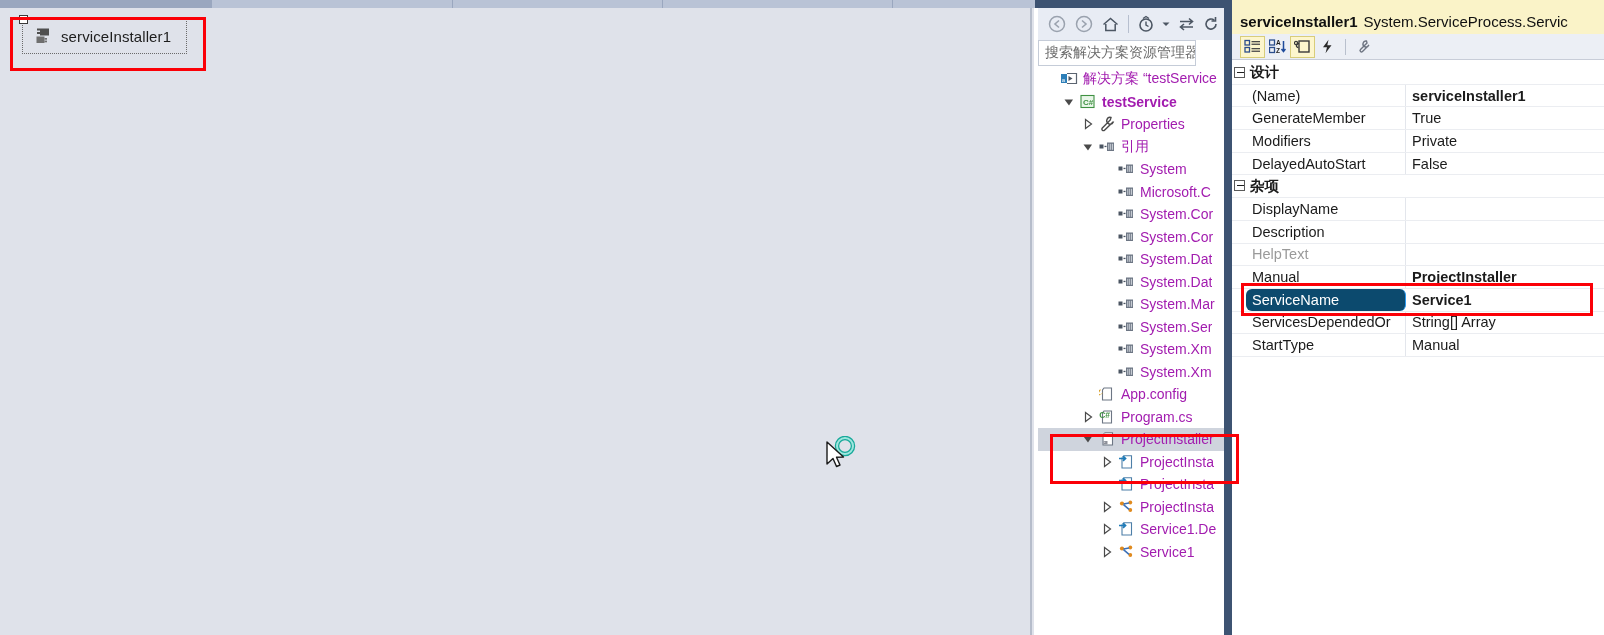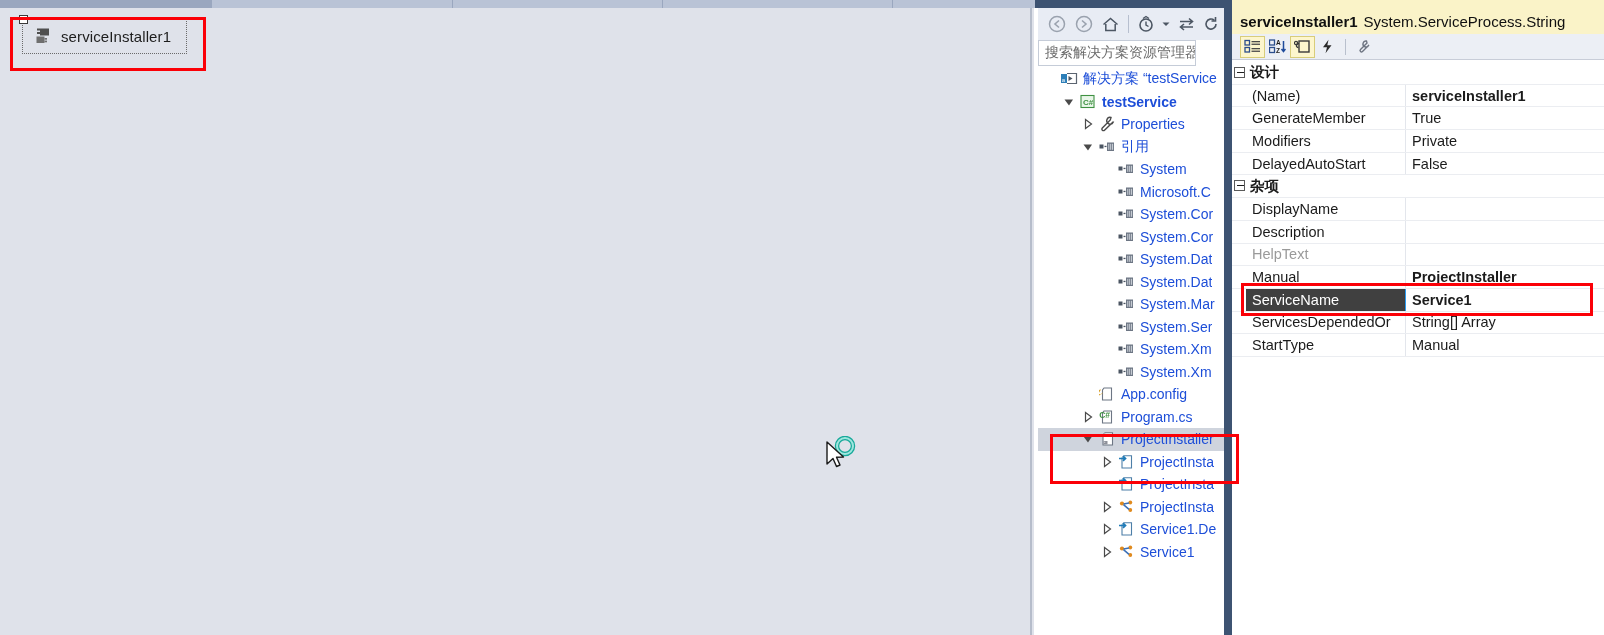--- a/index.html
+++ b/index.html
@@ -47,21 +47,21 @@
   .se-divider{ width:1px; height:18px; background:#b7bfcf; margin:0 4px; }
 
   .se-search{ position:absolute; left:1038px; top:40px; width:158px; height:26px;
      background:#ffffff; border:1px solid #c5ccd8; display:flex; align-items:center;
      padding-left:6px; overflow:hidden; }
   .se-search span{ font-size:14px; color:#6b6b6b; white-space:nowrap; }
 
   .se-tree{ position:absolute; left:1038px; top:68px; width:186px; height:567px;
      background:#ffffff; overflow:hidden; }
   .tnode{ position:relative; height:22.5px; display:flex; align-items:center;
-     white-space:nowrap; font-size:14px; color:#1d4ed8; }
+     white-space:nowrap; font-size:14px; color:#a21caf; }
   .tnode.sel{ background:#cfd4dd; }
   .tnode .arrow{ width:12px; height:12px; flex:0 0 auto; position:relative; }
   .tnode .ico{ width:17px; height:16px; flex:0 0 auto; position:relative; margin-right:5px; }
   .tnode .lbl{ overflow:hidden; }
   .tnode .lbl.bold{ font-weight:bold; }
 
   
   .props{ position:absolute; left:1232px; top:8px; width:372px; height:627px; background:#ffffff; }
   .props-head{ position:absolute; left:1232px; top:8px; width:372px; height:26px;
      background:#faf3c8; display:flex; align-items:center; padding-left:8px; overflow:hidden;
@@ -81,21 +81,21 @@
      color:#1b1b1b; border-bottom:1px solid #ebedf1; }
   .grow .gutter{ width:14px; flex:0 0 auto; height:100%; background:#ffffff; position:relative; }
   .grow.cat{ font-weight:bold; }
   .grow.cat .catname{ margin-left:4px; }
   .pname{ width:160px; flex:0 0 auto; padding-left:6px; overflow:hidden; white-space:nowrap;
      border-right:1px solid #e3e6ec; height:100%; display:flex; align-items:center; }
   .pval{ flex:1 1 auto; padding-left:6px; overflow:hidden; white-space:nowrap; height:100%;
      display:flex; align-items:center; }
   .pval.bold{ font-weight:bold; }
   .pname.dim{ color:#9a9a9a; }
-  .grow.selected .pname{ background:#404040; color:#ffffff; border-right:1px solid #2b9bf0; }
+  .grow.selected .pname{ background:#0c4a6e; color:#ffffff; border-right:1px solid #2b9bf0;border-radius:6px; }
   .grow.selected .pval{ font-weight:bold; }
   .expbox{ position:absolute; left:2px; top:5px; width:11px; height:11px;
      border:1px solid #5a5a5a; background:#fff; }
   .expbox:before{ content:""; position:absolute; left:2px; top:4px; width:7px; height:1px; background:#1f1f1f; }
 
   .redbox-prop{ position:absolute; left:1241px; top:283px; width:352px; height:33px;
      border:3px solid #fb0007; pointer-events:none; }
   .redbox-tree{ position:absolute; left:1050px; top:434px; width:189px; height:50px;
      border:3px solid #fb0007; pointer-events:none; }
 </style>
@@ -445,21 +445,21 @@
             <path d="M5.5 5 L11 3.9 M5.5 5.6 L11 10.4" stroke="#3b6fb5" stroke-width="1.5" fill="none"></path>
           </svg></span>
         <span class="lbl">Service1</span>
       </div>
     </div>
 
   <div class="props"></div>
 
   <div class="props-head">
     <span class="obj">serviceInstaller1</span>
-    <span class="typ">System.ServiceProcess.String</span>
+    <span class="typ">System.ServiceProcess.Servic</span>
   </div>
 
   <div class="props-toolbar">
     <div class="pt-btn on">
       <svg width="17" height="15" viewBox="0 0 17 15">
         <rect x="1" y="1.5" width="4.5" height="4.5" fill="none" stroke="#2b4e8c" stroke-width="1.3"></rect>
         <rect x="1" y="8.5" width="4.5" height="4.5" fill="none" stroke="#2b4e8c" stroke-width="1.3"></rect>
         <rect x="7.5" y="2" width="8.5" height="1.3" fill="#4a4a4a"></rect>
         <rect x="7.5" y="4.6" width="8.5" height="1.3" fill="#4a4a4a"></rect>
         <rect x="7.5" y="9" width="8.5" height="1.3" fill="#4a4a4a"></rect>

